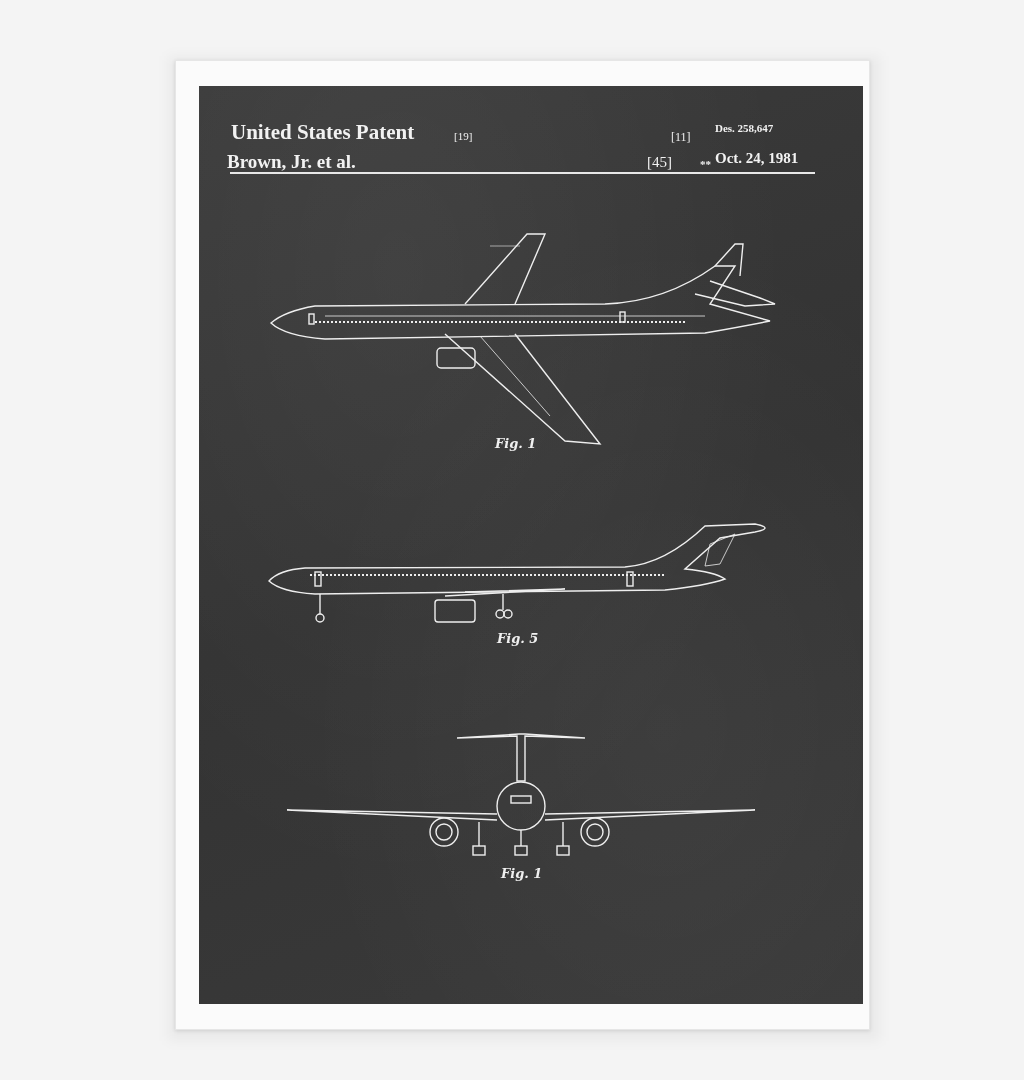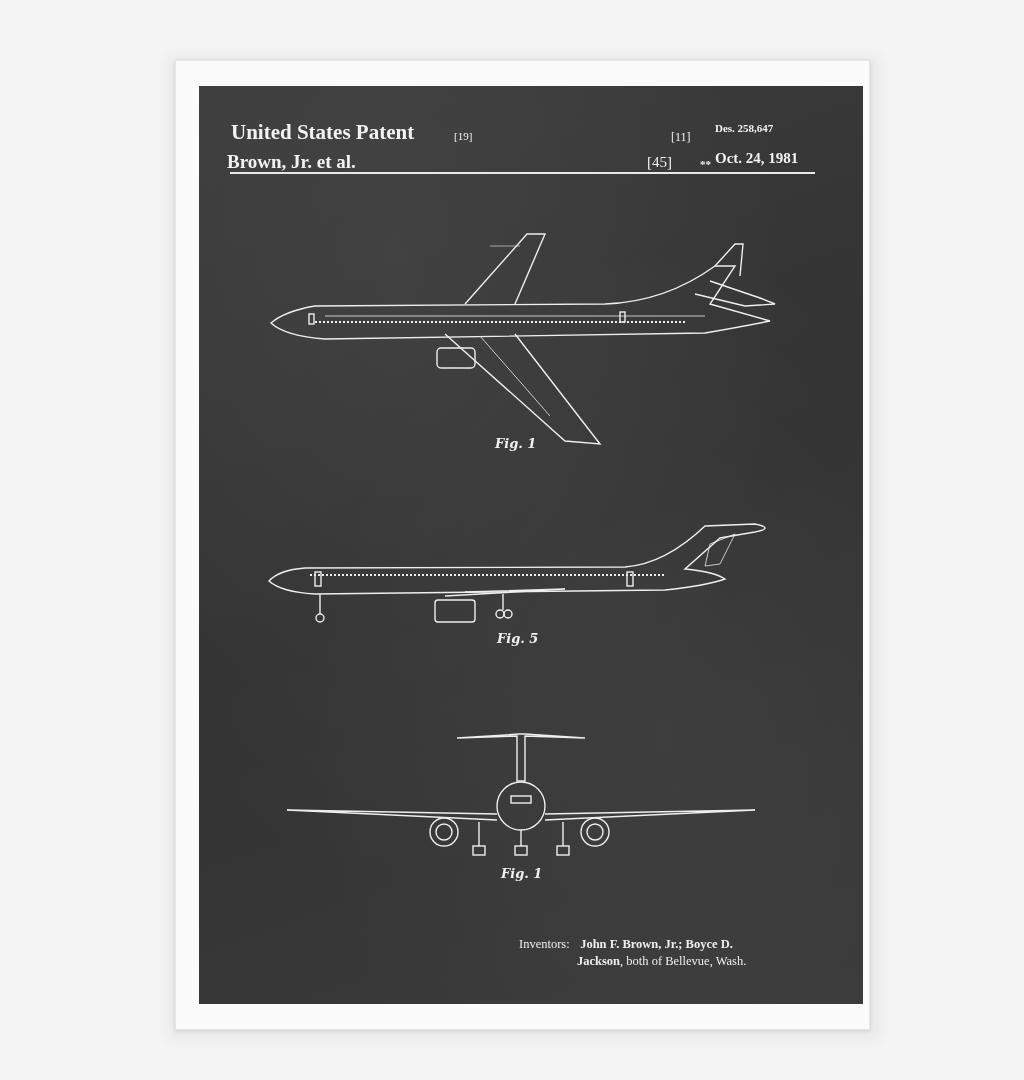--- a/index.html
+++ b/index.html
@@ -91,19 +91,15 @@
         <circle cx="308" cy="106" r="8"></circle>
       <line x1="192" y1="96" x2="192" y2="120"></line>
         <rect x="186" y="120" width="12" height="9"></rect>
       <line x1="234" y1="104" x2="234" y2="120"></line>
         <rect x="228" y="120" width="12" height="9"></rect>
       <line x1="276" y1="96" x2="276" y2="120"></line>
         <rect x="270" y="120" width="12" height="9"></rect>
     </svg>
     <div class="figlabel" style="left:302px;top:780px">Fig. 1</div>
 
-    <div class="inv">
-      <div><span class="lbl">Inventors:</span> <b>John F. Brown, Jr.; Boyce D.</b></div>
-      <div style="padding-left:58px"><b>Jackson</b><span>, both of Bellevue, Wash.</span></div>
-    </div>
 
   </div>
 </div>
 
 </body></html>

